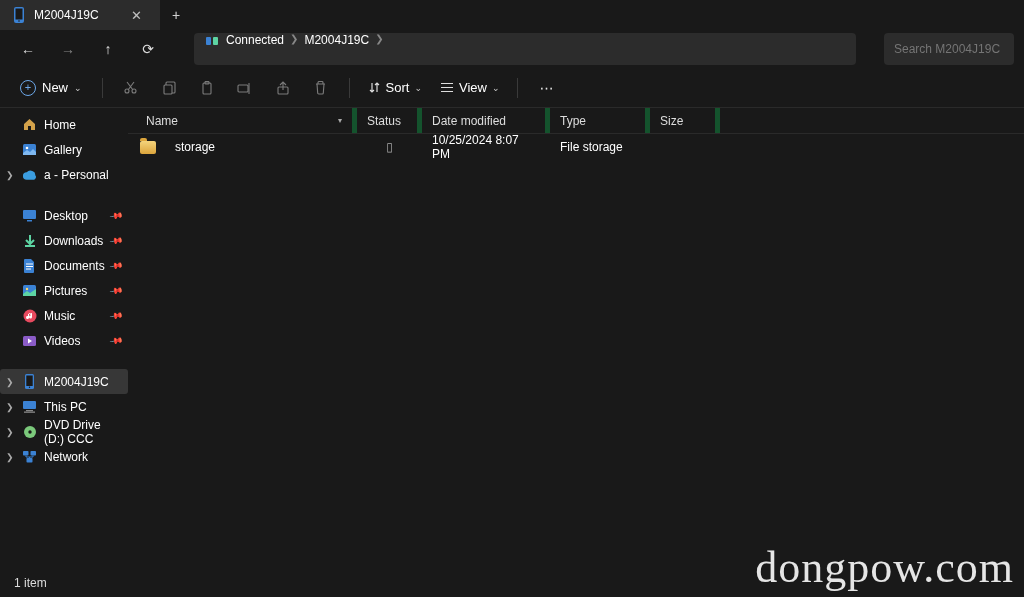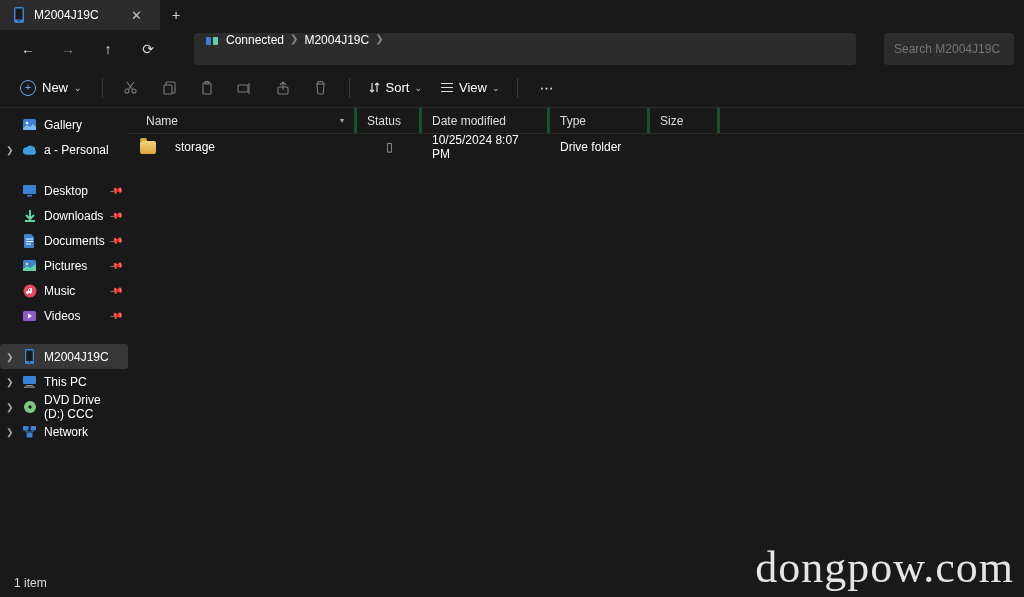--- a/index.html
+++ b/index.html
@@ -40,21 +40,21 @@
 .side-item { display: flex; align-items: center; height: 25px; padding: 0 6px 0 22px; gap: 7px; cursor: pointer; font-size: 12px; color: #fff; position: relative; border-radius: 3px; }
 .side-item.sel { background: #373737; }
 .side-item .exp { position: absolute; left: 6px; font-size: 9px; color: #aaa; }
 .side-item .pin { position: absolute; right: 6px; font-size: 9px; color: #888; transform: rotate(35deg); }
 .side-ic { width: 15px; height: 15px; display: inline-flex; align-items: center; justify-content: center; flex-shrink: 0; }
 .side-gap { height: 16px; }
 
 
 .main { flex: 1; background: #191919; }
 .cols { display: flex; height: 26px; border-bottom: 1px solid #2a2a2a; }
-.col { display: flex; align-items: center; padding: 0 10px; font-size: 12px; color: #ddd; border-right: 3px solid #14532d; }
+.col { display: flex; align-items: center; padding: 0 10px; font-size: 12px; color: #ddd; border-right: 5px solid #14532d; }
 .col.name { width: 229px; padding-left: 18px; }
 .col.status { width: 65px; }
 .col.date { width: 128px; }
 .col.type { width: 100px; }
 .col.size { width: 70px; }
 .sort-ind { font-size: 8px; color: #aaa; margin-left: auto; }
 
 .row { display: flex; height: 26px; align-items: center; }
 .cell { padding: 0 10px; font-size: 12px; color: #fff; display: flex; align-items: center; gap: 19px; }
 .cell.name { width: 229px; padding-left: 12px; }
@@ -180,20 +180,28 @@
   <div class="tb-icon" style="opacity:.9">⋯</div>
 </div>
 
 <div class="body">
 
   <div class="sidebar">
     <div id="side-quick">
         <div class="side-item">
           <span class="side-ic">
             <svg width="15" height="15" viewBox="0 0 15 15">
+              <path d="M2 7 L7.5 2 L13 7 V13 H9 V9 H6 V13 H2 Z" fill="#d4a24a"></path>
+            </svg>
+          </span>
+          <span>Home</span>
+        </div>
+        <div class="side-item">
+          <span class="side-ic">
+            <svg width="15" height="15" viewBox="0 0 15 15">
               <rect x="1" y="2" width="13" height="11" rx="1.5" fill="#3b82d4"></rect>
               <circle cx="5" cy="6" r="1.3" fill="#fff"></circle>
               <path d="M1 11 L5 8 L8 10 L11 7 L14 10 V13 H1 Z" fill="#7fb8f0"></path>
             </svg>
           </span>
           <span>Gallery</span>
         </div>
         <div class="side-item">
           <span class="exp">❯</span>
           <span class="side-ic">
@@ -329,21 +337,21 @@
       <div class="col size">Size</div>
     </div>
     <div id="rows">
         <div class="row">
           <div class="cell name">
             <span class="folder-ic"></span>
             <span>storage</span>
           </div>
           <div class="cell status">▯</div>
           <div class="cell date">10/25/2024 8:07 PM</div>
-          <div class="cell type">Drive folder</div>
+          <div class="cell type">File storage</div>
           <div class="cell size"></div>
         </div>
       </div>
   </div>
 </div>
 
 <div class="status-bar">
   <span>1 item</span>
 </div>
 

